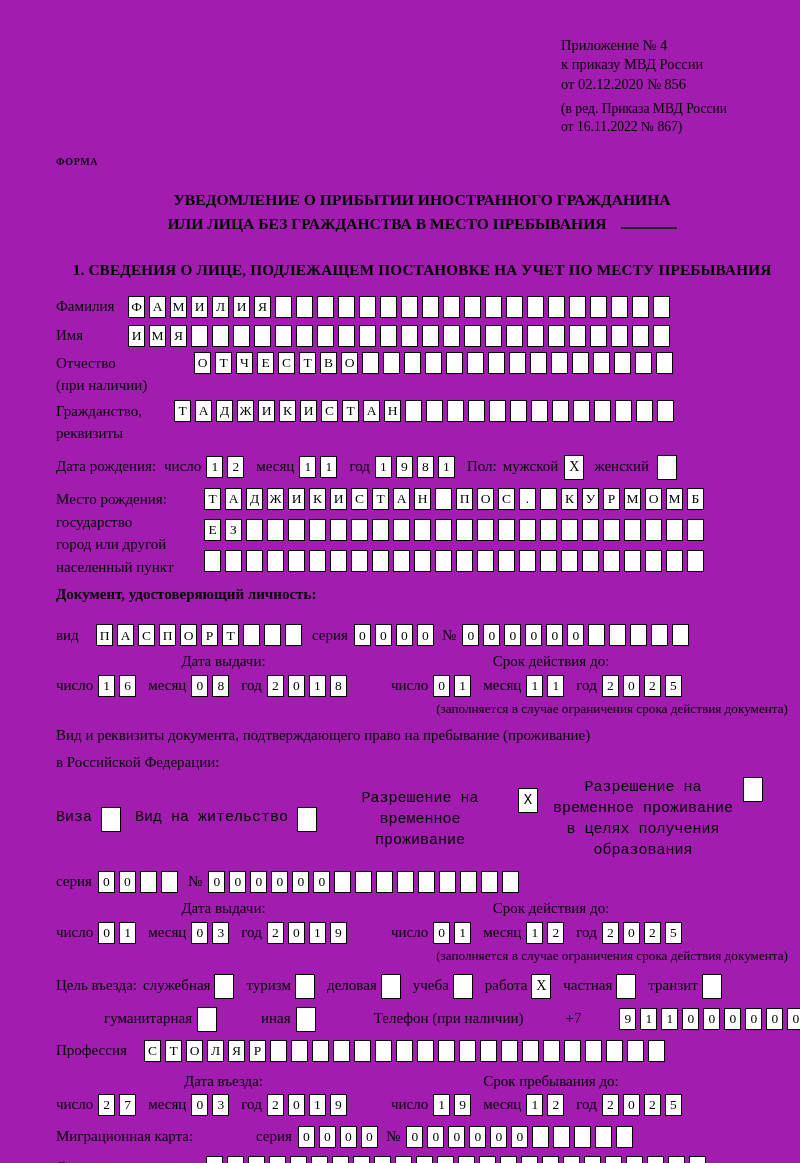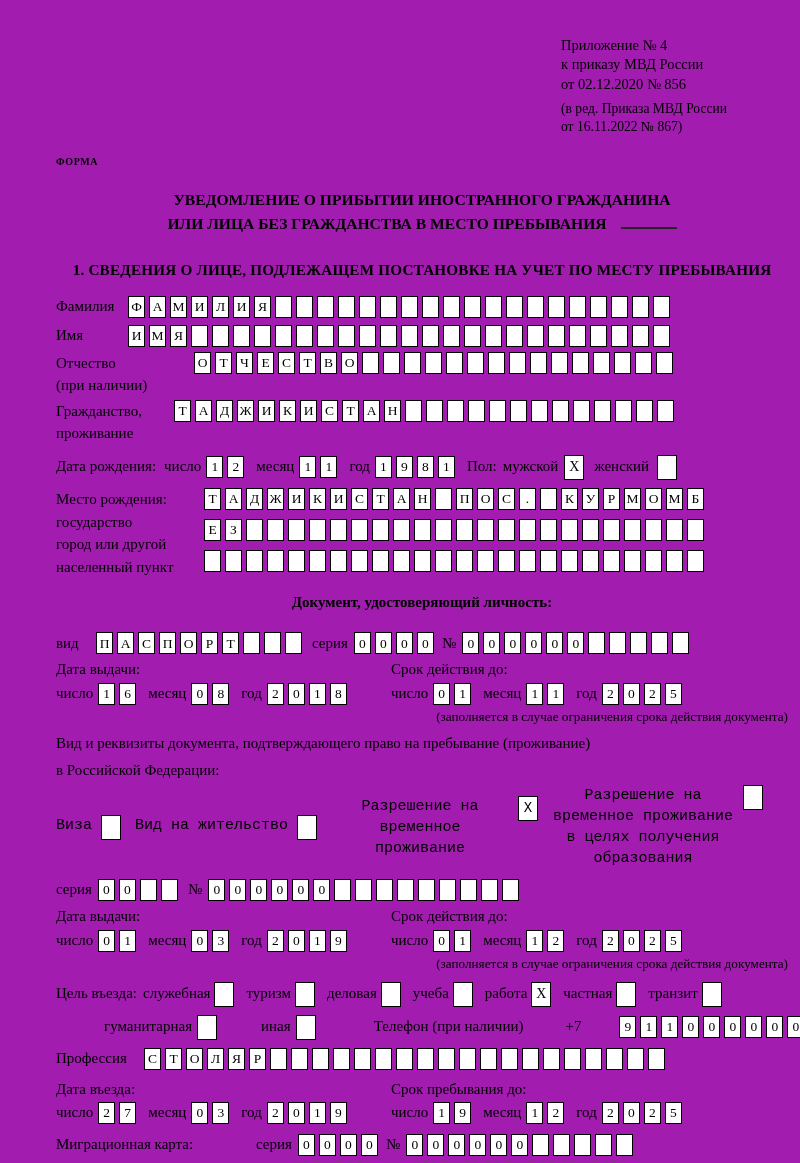--- a/index.html
+++ b/index.html
@@ -24,25 +24,25 @@
   .w72 { width:72px; } .w138 { width:138px; } .w118 { width:118px; } .w148 { width:148px; } .w88 { width:88px; } .w40 { width:40px; }
   .cells { display:flex; gap:4px; flex:0 0 auto; }
   .cell { width:17px; height:22px; border:1.6px solid #000; display:flex; align-items:center; justify-content:center;
           font-size:13.5px; flex:0 0 auto; background:#fff; }
   .chk { width:20px; height:25px; border:1.6px solid #000; display:inline-flex; align-items:center; justify-content:center;
          font-size:14px; flex:0 0 auto; background:#fff; }
   .dg { display:flex; align-items:center; gap:5px; margin-right:12px; }
   .mr6 { margin-right:6px; } .ml10 { margin-left:10px; } .mr8 { margin-right:8px; }
 
   .stack { display:flex; flex-direction:column; gap:9px; }
-  .center-b { text-align:center; font-weight:bold; margin-top:14px; }
+  .center-b { text-align:left; font-weight:bold; margin-top:6px; }
   .twocol { display:flex; margin-top:6px; }
   .tcl { width:335px; }
   .tcr { flex:1; }
-  .tch { margin-bottom:3px; }
+  .tch { text-align:center; margin-bottom:3px; }
   .dates { display:flex; align-items:center; }
   .note { font-size:13.2px; text-align:right; margin-top:3px; }
   .para { margin-top:9px; }
   .permrow { display:flex; align-items:center; margin-top:5px; gap:14px;font-family:Liberation Mono, monospace; }
   .pitem { display:flex; align-items:flex-start; gap:9px; }
   .pitem .pl { text-align:center; line-height:1.4; }
   .pl170 { width:178px; } .pl180 { width:182px; }
   .indent48 { margin-left:48px;gap:32px; }
 </style>
 </head>
@@ -157,21 +157,21 @@
         <span class="cell"></span>
         <span class="cell"></span>
         <span class="cell"></span>
         <span class="cell"></span>
         <span class="cell"></span>
       </span>
   </div>
 
   <div class="frow top" style="margin-top:3px">
     <span class="lbl w118 lbl2">
-      <span>Гражданство,</span><br><span>проживание</span>
+      <span>Гражданство,</span><br><span>реквизиты</span>
     </span>
     <span class="cells">
         <span class="cell">Т</span>
         <span class="cell">А</span>
         <span class="cell">Д</span>
         <span class="cell">Ж</span>
         <span class="cell">И</span>
         <span class="cell">К</span>
         <span class="cell">И</span>
         <span class="cell">С</span>

